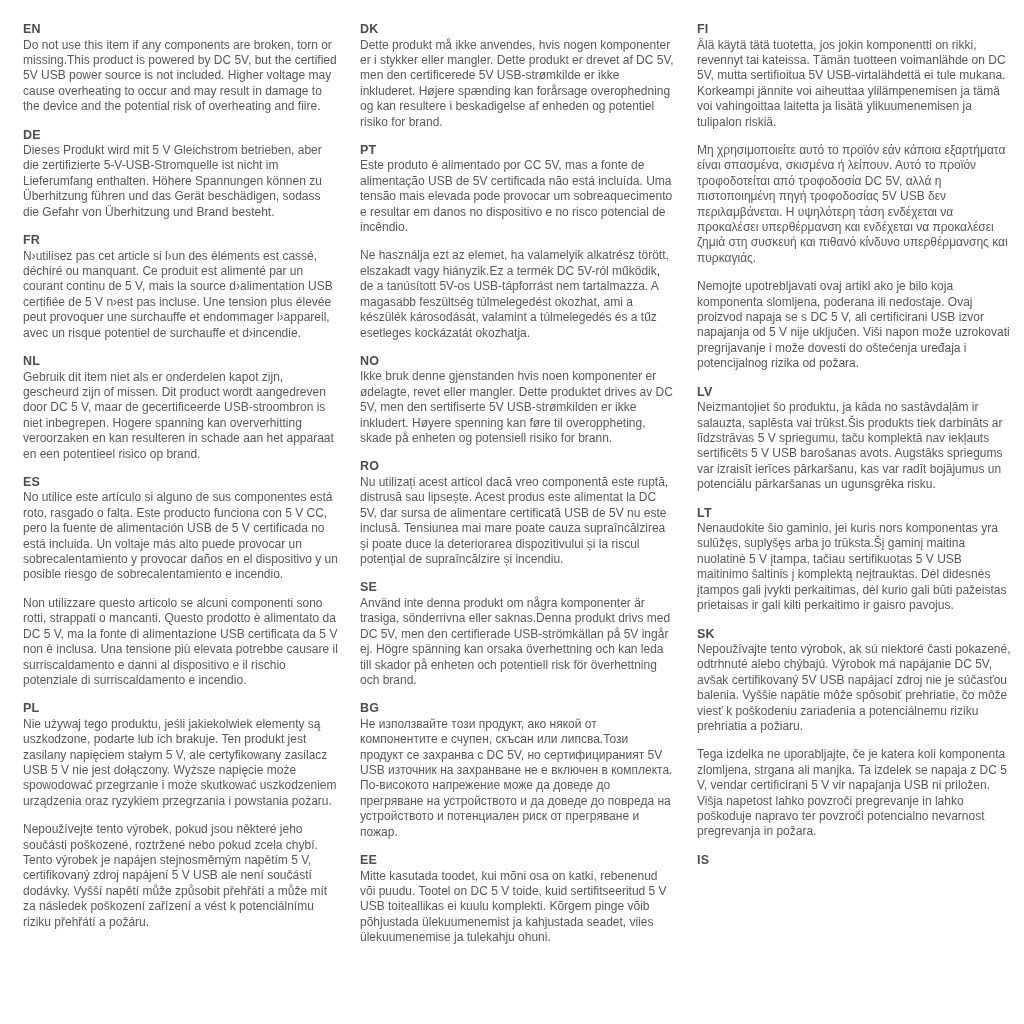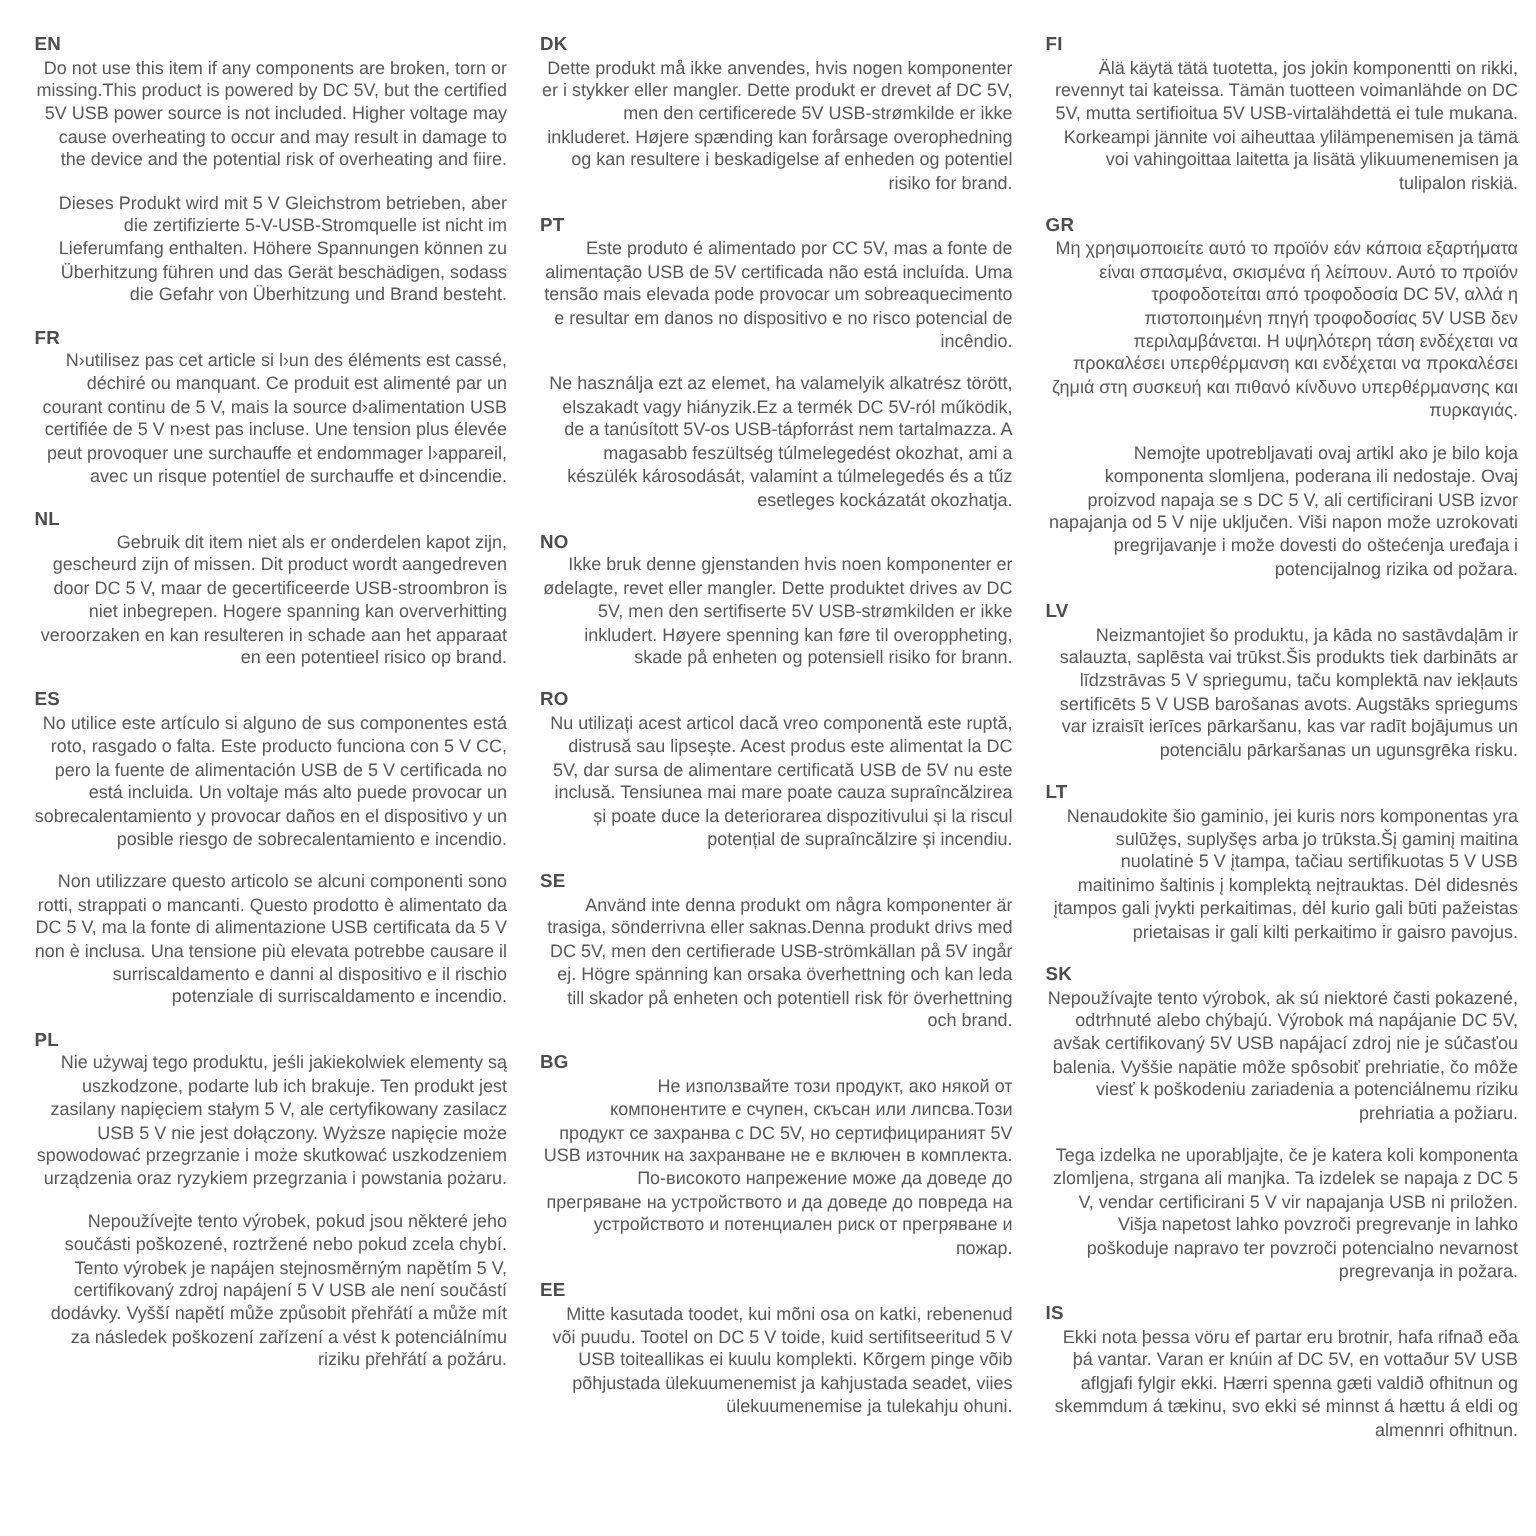--- a/index.html
+++ b/index.html
@@ -26,34 +26,34 @@
     font-size: 12.5px;
     line-height: 15.5px;
     font-weight: bold;
     color: #4c4d4f;
     letter-spacing: 0.2px;
   }
   .text {
     font-size: 12px;
     line-height: 15.4px;
     color: #58595b;
-    text-align: right;
   }
 </style>
 </head>
 <body>
 
 <div class="page">
 
   <div class="col">
     <section class="lang">
       <h2 class="code">EN</h2>
       <p class="text">Do not use this item if any components are broken, torn or missing.This product is powered by DC 5V, but the certified 5V USB power source is not included. Higher voltage may cause overheating to occur and may result in damage to the device and the potential risk of overheating and fiire.</p>
     </section>
     <section class="lang">
+      <h2 class="code">DE</h2>
       <p class="text">Dieses Produkt wird mit 5 V Gleichstrom betrieben, aber die zertifizierte 5-V-USB-Stromquelle ist nicht im Lieferumfang enthalten. Höhere Spannungen können zu Überhitzung führen und das Gerät beschädigen, sodass die Gefahr von Überhitzung und Brand besteht.</p>
     </section>
     <section class="lang">
       <h2 class="code">FR</h2>
       <p class="text">N›utilisez pas cet article si l›un des éléments est cassé, déchiré ou manquant. Ce produit est alimenté par un courant continu de 5 V, mais la source d›alimentation USB certifiée de 5 V n›est pas incluse. Une tension plus élevée peut provoquer une surchauffe et endommager l›appareil, avec un risque potentiel de surchauffe et d›incendie.</p>
     </section>
     <section class="lang">
       <h2 class="code">NL</h2>
       <p class="text">Gebruik dit item niet als er onderdelen kapot zijn, gescheurd zijn of missen. Dit product wordt aangedreven door DC 5 V, maar de gecertificeerde USB-stroombron is niet inbegrepen. Hogere spanning kan oververhitting veroorzaken en kan resulteren in schade aan het apparaat en een potentieel risico op brand.</p>
     </section>
@@ -106,21 +106,20 @@
       <p class="text">Mitte kasutada toodet, kui mõni osa on katki, rebenenud või puudu. Tootel on DC 5 V toide, kuid sertifitseeritud 5 V USB toiteallikas ei kuulu komplekti. Kõrgem pinge võib põhjustada ülekuumenemist ja kahjustada seadet, viies ülekuumenemise ja tulekahju ohuni.</p>
     </section>
   </div>
 
   <div class="col">
     <section class="lang">
       <h2 class="code">FI</h2>
       <p class="text">Älä käytä tätä tuotetta, jos jokin komponentti on rikki, revennyt tai kateissa. Tämän tuotteen voimanlähde on DC 5V, mutta sertifioitua 5V USB-virtalähdettä ei tule mukana. Korkeampi jännite voi aiheuttaa ylilämpenemisen ja tämä voi vahingoittaa laitetta ja lisätä ylikuumenemisen ja tulipalon riskiä.</p>
     </section>
     <section class="lang">
-      <h2 class="code">GR</h2>
       <p class="text">Μη χρησιμοποιείτε αυτό το προϊόν εάν κάποια εξαρτήματα είναι σπασμένα, σκισμένα ή λείπουν. Αυτό το προϊόν τροφοδοτείται από τροφοδοσία DC 5V, αλλά η πιστοποιημένη πηγή τροφοδοσίας 5V USB δεν περιλαμβάνεται. Η υψηλότερη τάση ενδέχεται να προκαλέσει υπερθέρμανση και ενδέχεται να προκαλέσει ζημιά στη συσκευή και πιθανό κίνδυνο υπερθέρμανσης και πυρκαγιάς.</p>
     </section>
     <section class="lang">
       <p class="text">Nemojte upotrebljavati ovaj artikl ako je bilo koja komponenta slomljena, poderana ili nedostaje. Ovaj proizvod napaja se s DC 5 V, ali certificirani USB izvor napajanja od 5 V nije uključen. Viši napon može uzrokovati pregrijavanje i može dovesti do oštećenja uređaja i potencijalnog rizika od požara.</p>
     </section>
     <section class="lang">
       <h2 class="code">LV</h2>
       <p class="text">Neizmantojiet šo produktu, ja kāda no sastāvdaļām ir salauzta, saplēsta vai trūkst.Šis produkts tiek darbināts ar līdzstrāvas 5 V spriegumu, taču komplektā nav iekļauts sertificēts 5 V USB barošanas avots. Augstāks spriegums var izraisīt ierīces pārkaršanu, kas var radīt bojājumus un potenciālu pārkaršanas un ugunsgrēka risku.</p>
     </section>
     <section class="lang">
@@ -129,17 +128,16 @@
     </section>
     <section class="lang">
       <h2 class="code">SK</h2>
       <p class="text">Nepoužívajte tento výrobok, ak sú niektoré časti pokazené, odtrhnuté alebo chýbajú. Výrobok má napájanie DC 5V, avšak certifikovaný 5V USB napájací zdroj nie je súčasťou balenia. Vyššie napätie môže spôsobiť prehriatie, čo môže viesť k poškodeniu zariadenia a potenciálnemu riziku prehriatia a požiaru.</p>
     </section>
     <section class="lang">
       <p class="text">Tega izdelka ne uporabljajte, če je katera koli komponenta zlomljena, strgana ali manjka. Ta izdelek se napaja z DC 5 V, vendar certificirani 5 V vir napajanja USB ni priložen. Višja napetost lahko povzroči pregrevanje in lahko poškoduje napravo ter povzroči potencialno nevarnost pregrevanja in požara.</p>
     </section>
     <section class="lang">
       <h2 class="code">IS</h2>
-      <p class="text">Ekki nota þessa vöru ef partar eru brotnir, hafa rifnað eða þá vantar. Varan er knúin af DC 5V, en vottaður 5V USB aflgjafi fylgir ekki. Hærri spenna gæti valdið ofhitnun og skemmdum á tækinu, svo ekki sé minnst á hættu á eldi og almennri ofhitnun.</p>
     </section>
   </div>
 
 </div>
 
 </body></html>

